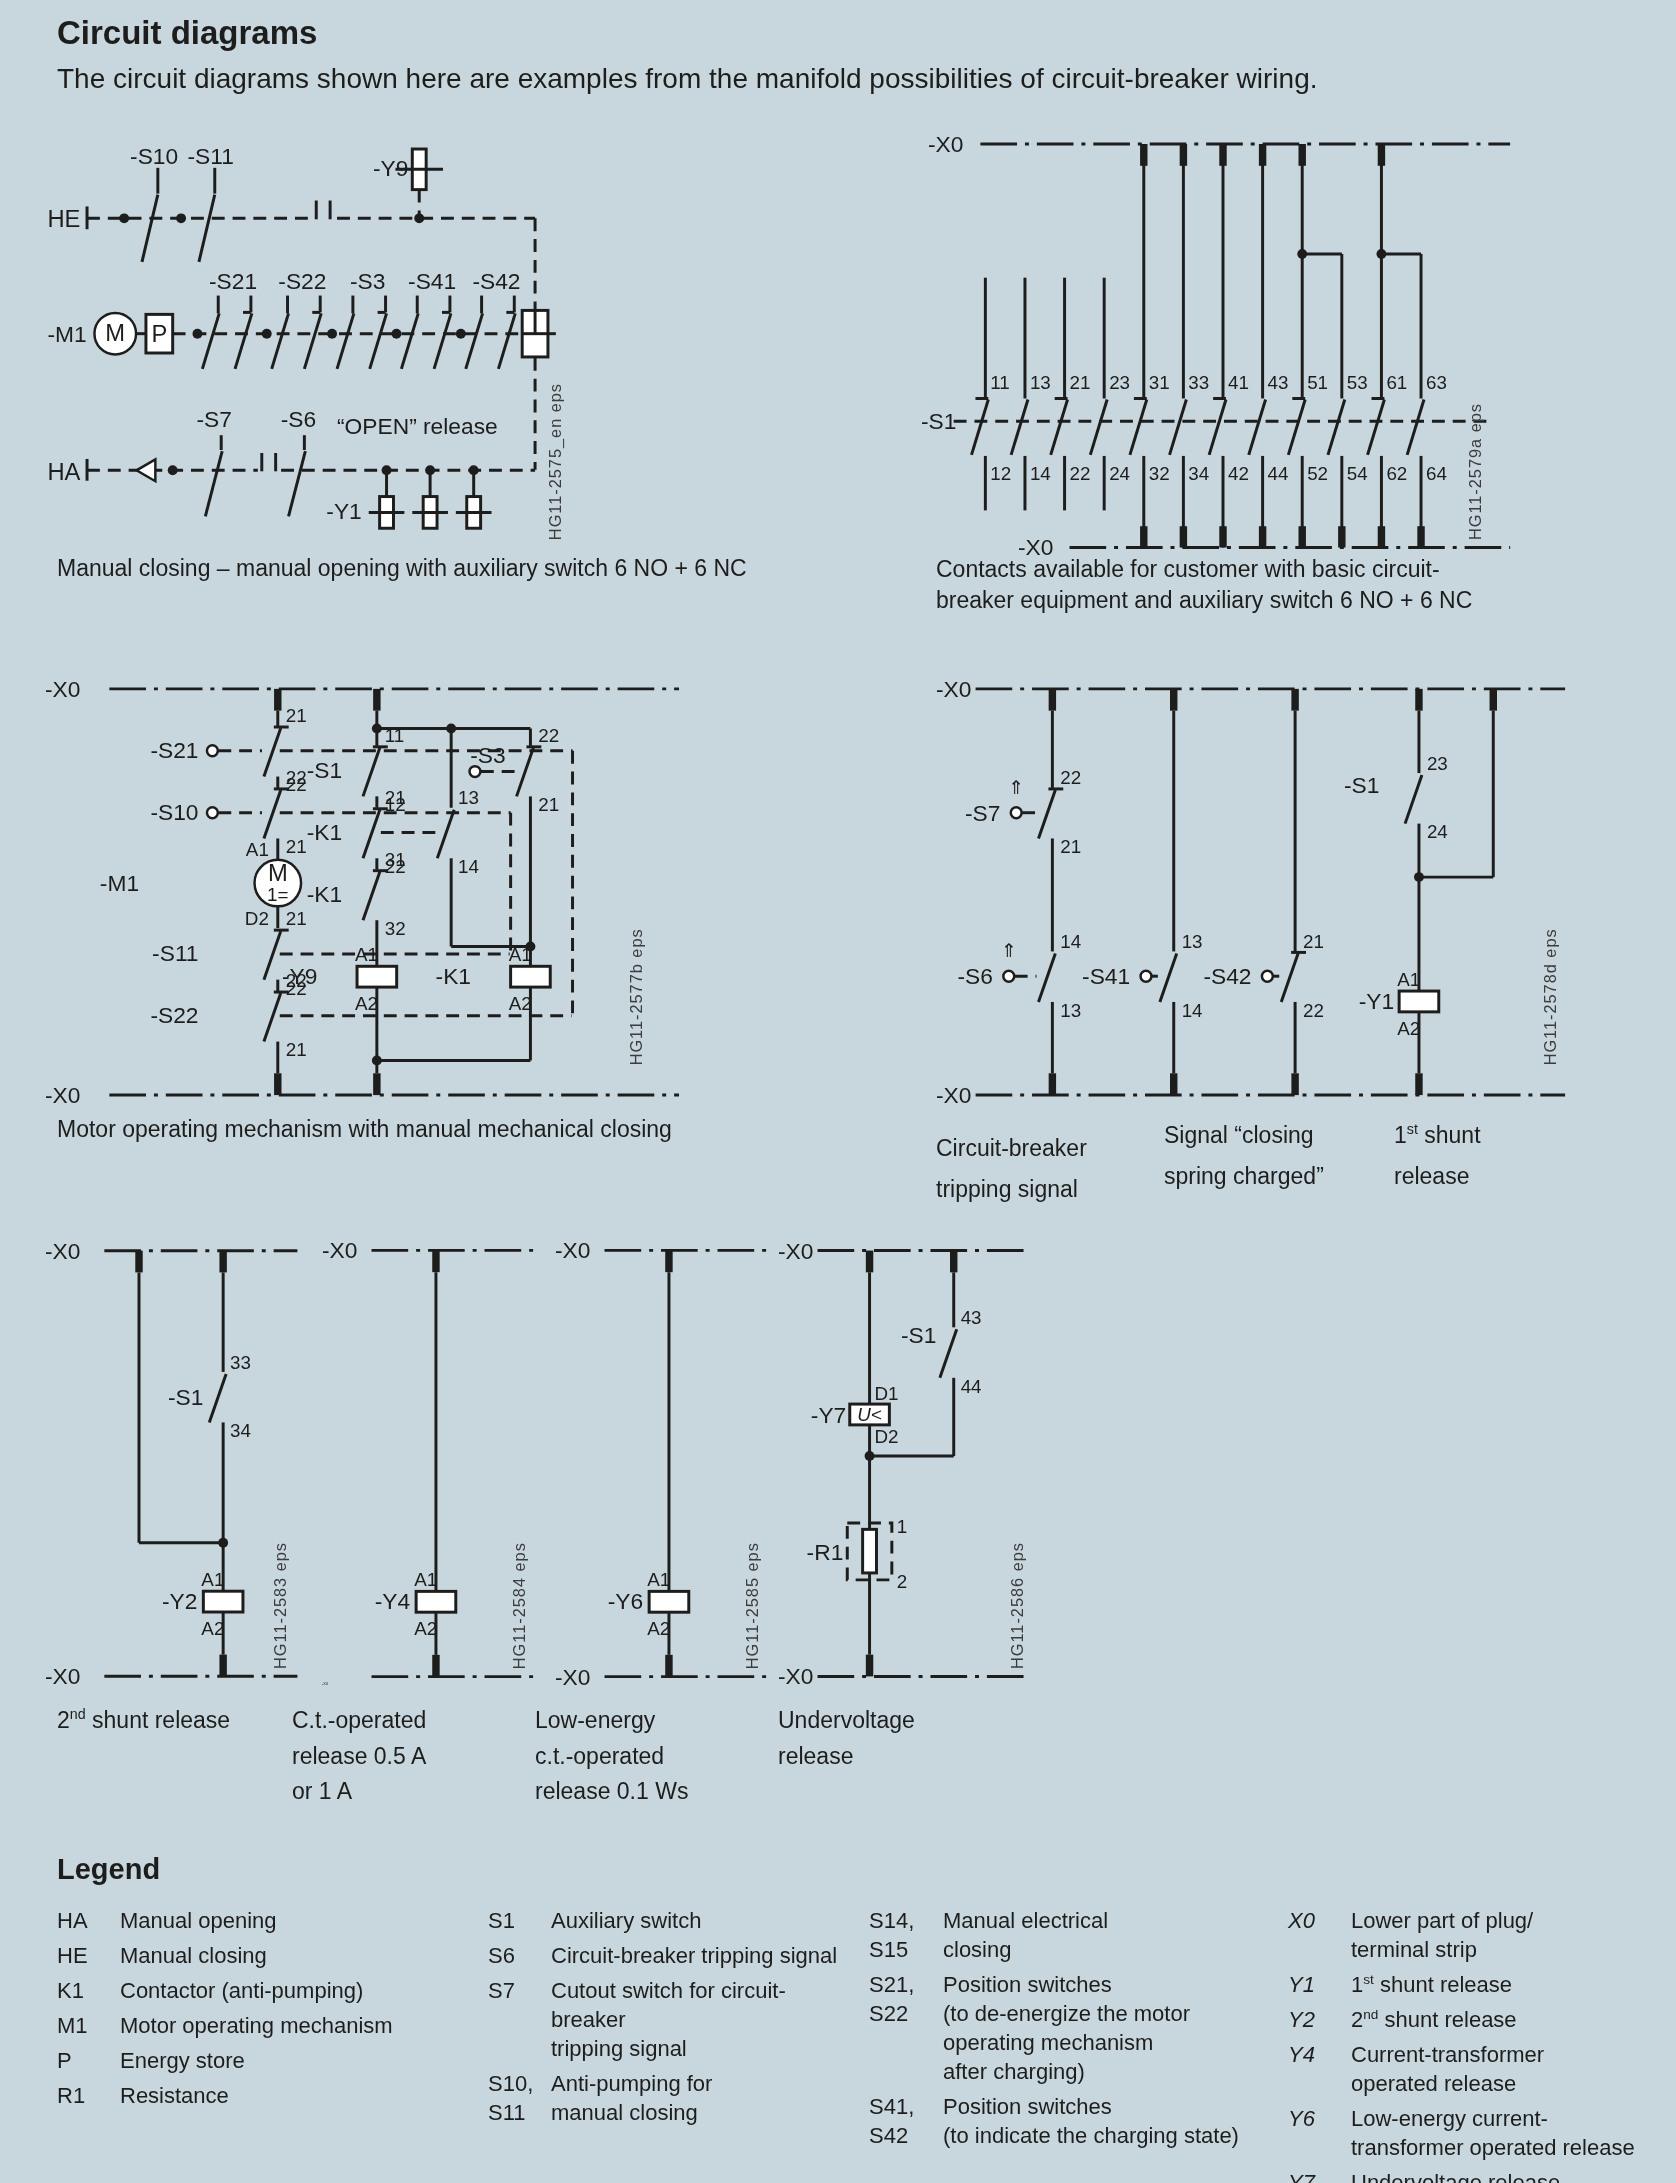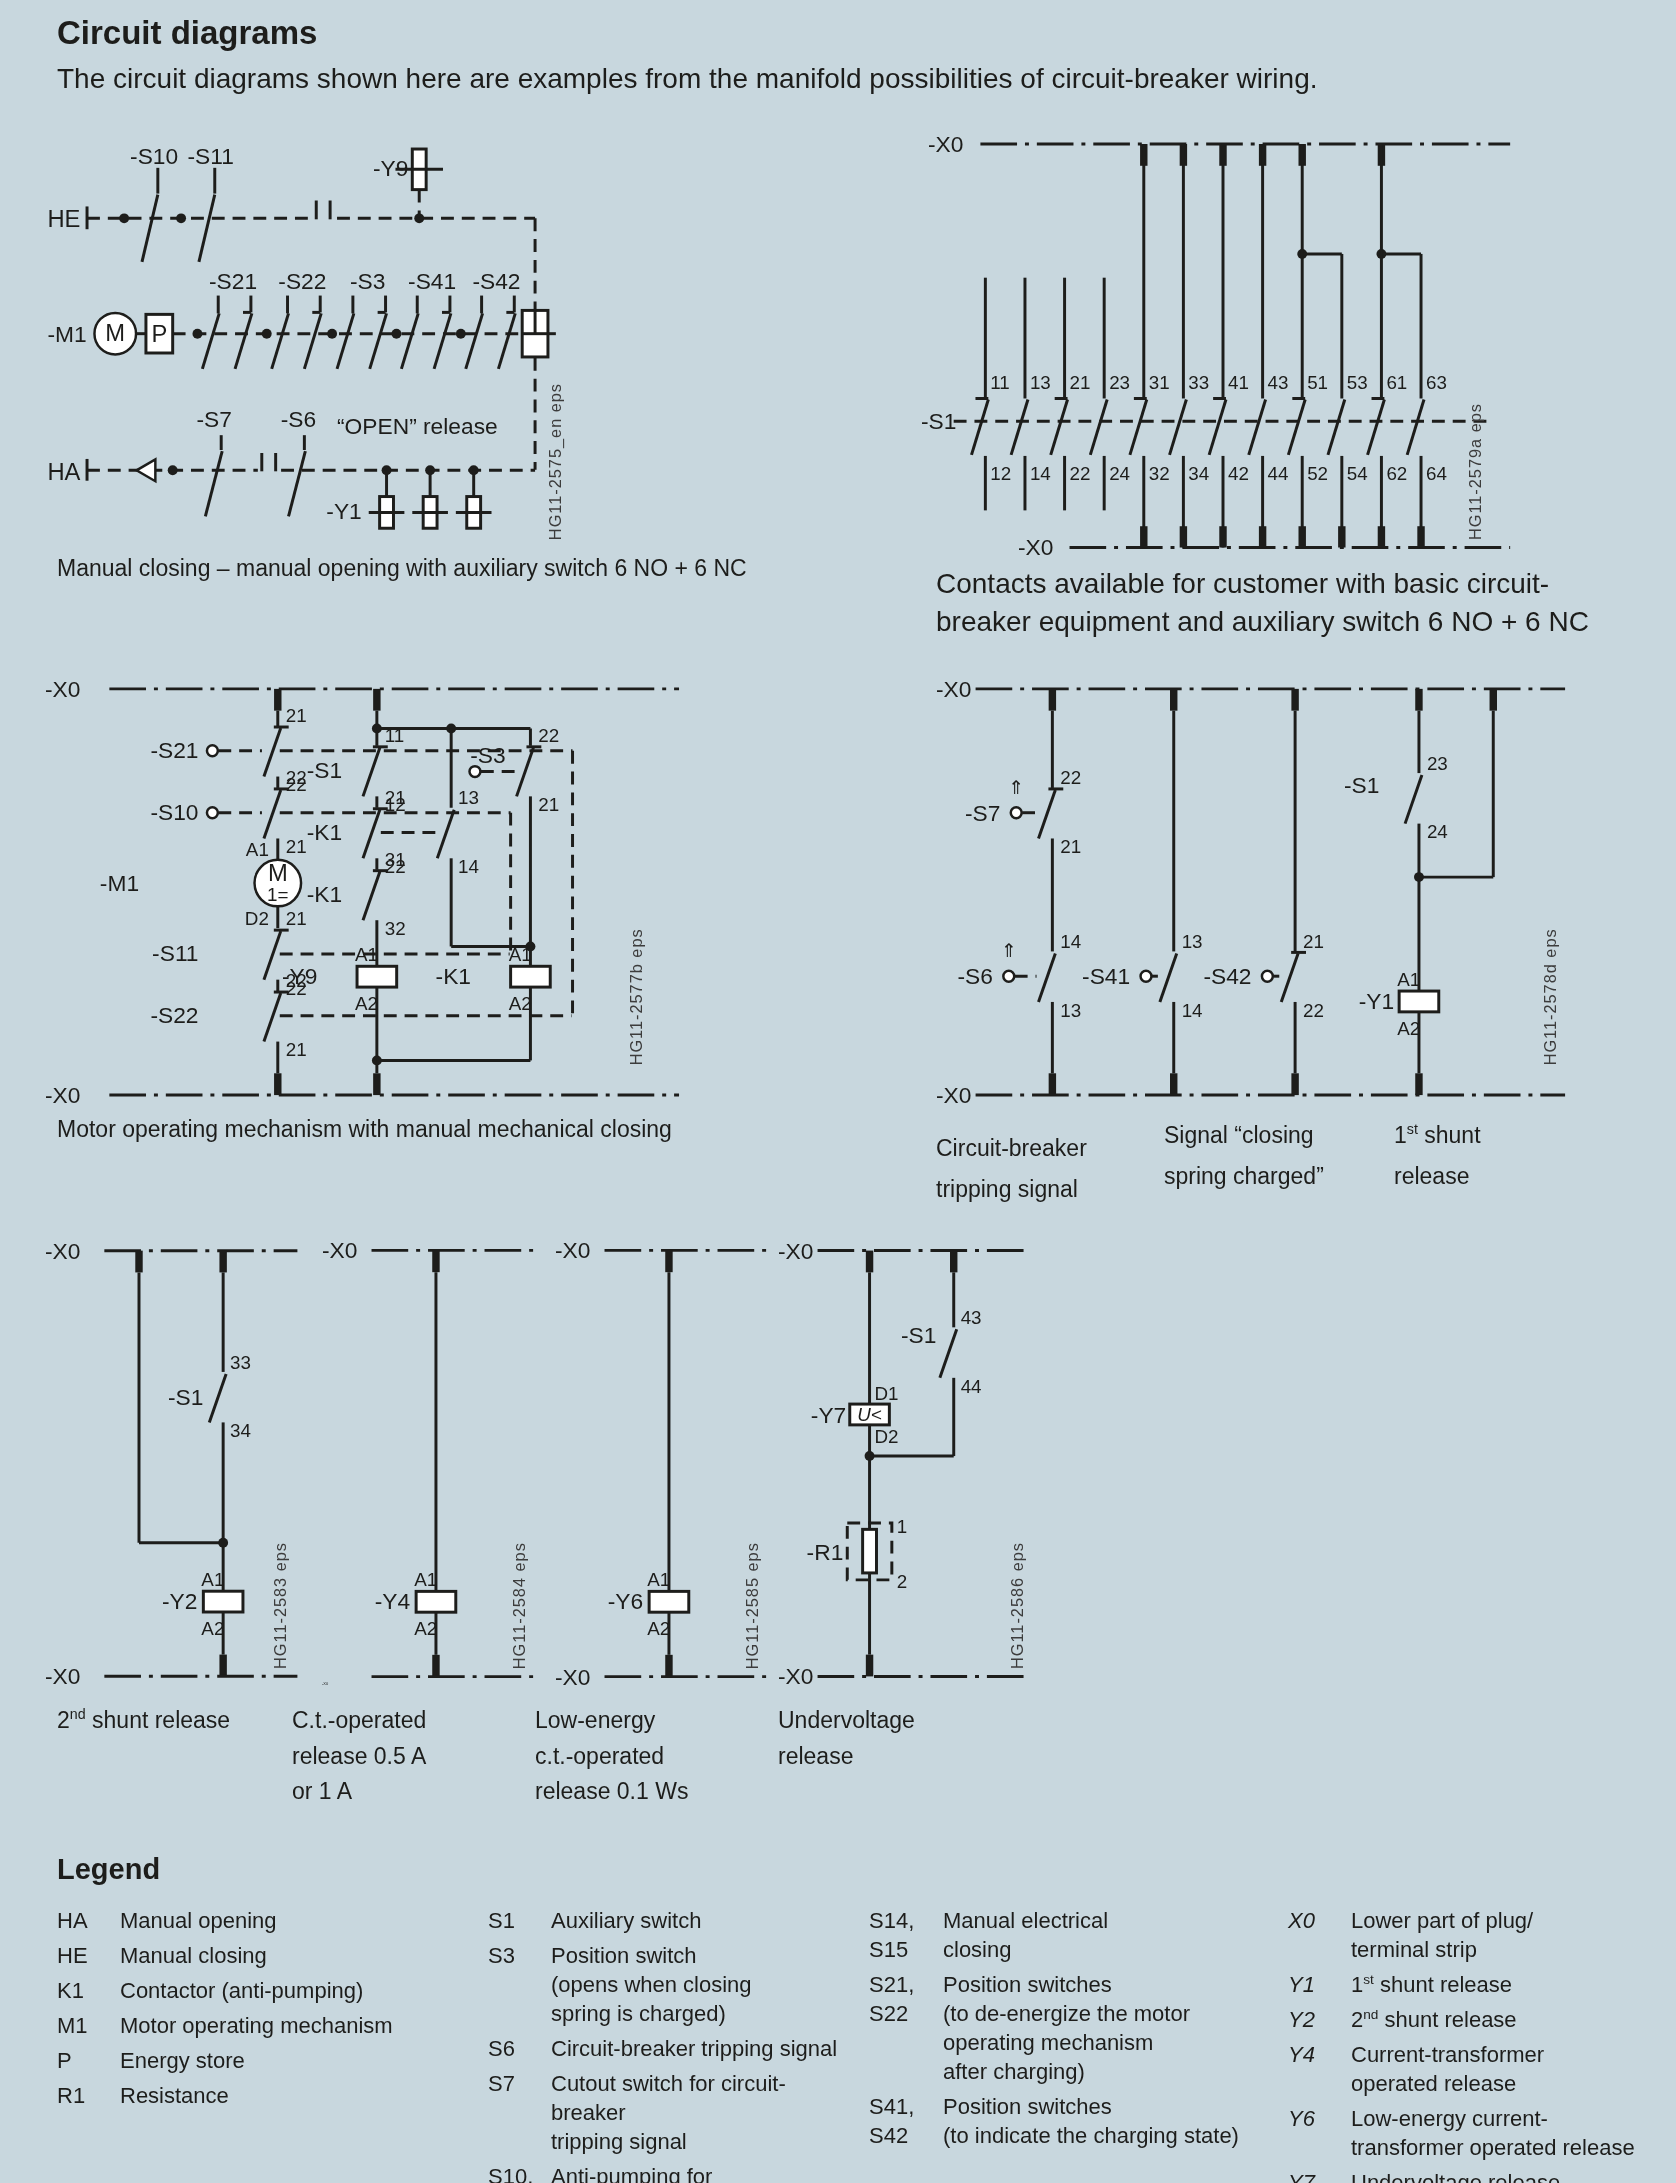--- a/index.html
+++ b/index.html
@@ -5,21 +5,21 @@
   html,body{margin:0;padding:0;}
   body{
     width:1676px;height:2183px;position:relative;
     background:#c8d7de;color:#1d1d1b;
     font-family:"Liberation Sans",sans-serif;
   }
   .abs{position:absolute;}
   .title{font-size:33px;font-weight:bold;letter-spacing:0;}
   .subtitle{font-size:28px;}
   .cap{font-size:23px;line-height:1.3;}
-  .cap2{font-size:28px;line-height:1.34;margin-top:11px;}
+  .cap2{font-size:23px;line-height:1.34;}
   .capmid{font-size:23px;line-height:1.8;}
   .capbot{font-size:23px;line-height:1.55;}
   sup{font-size:62%;vertical-align:super;}
   .legend-title{font-size:29px;font-weight:bold;}
   .lg-col{position:absolute;top:1906px;}
   .lg-item{display:flex;font-size:22px;line-height:1.32;margin-bottom:6px;}
   .lg-key{flex:none;white-space:pre-line;}
   .lg-val{white-space:pre-line;}
   .k1{width:63px;} .k2{width:63px;margin-left:20px;} .k3{width:74px;} .k4{width:63px;font-style:italic;}
   svg{position:absolute;overflow:visible;}
@@ -677,26 +677,20 @@
       <span class="lg-val">Resistance</span>
     </div>
 </div>
 
 <div class="lg-col" style="left:468px;width:391px;">
   <div class="lg-item">
       <span class="lg-key k2">S1</span>
       <span class="lg-val">Auxiliary switch</span>
     </div>
   <div class="lg-item">
-      <span class="lg-key k2">S3</span>
-      <span class="lg-val">Position switch
-(opens when closing
-spring is charged)</span>
-    </div>
-  <div class="lg-item">
       <span class="lg-key k2">S6</span>
       <span class="lg-val">Circuit-breaker tripping signal</span>
     </div>
   <div class="lg-item">
       <span class="lg-key k2">S7</span>
       <span class="lg-val">Cutout switch for circuit-breaker
 tripping signal</span>
     </div>
   <div class="lg-item">
       <span class="lg-key k2">S10,

